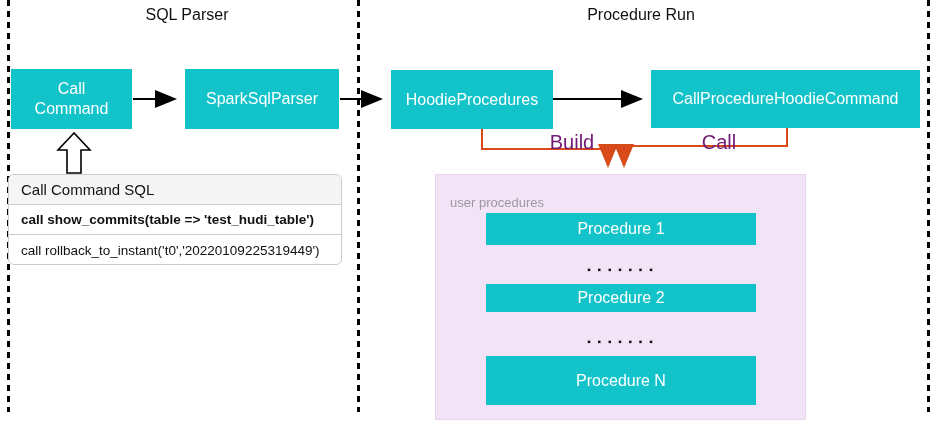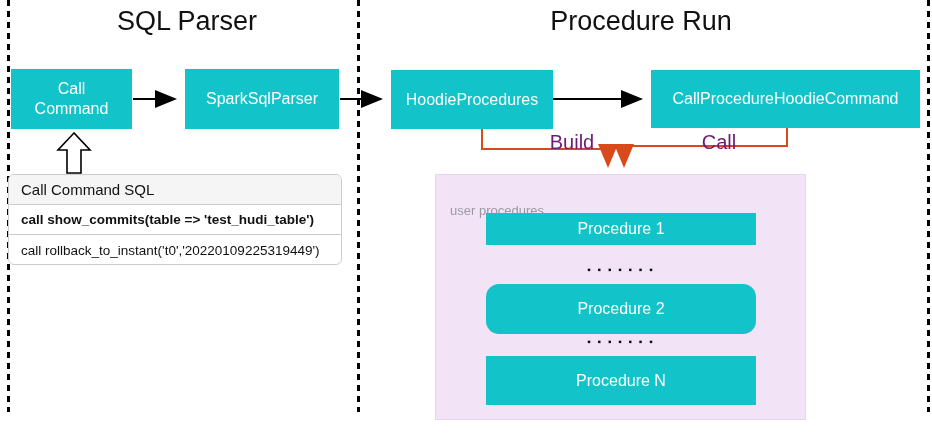--- a/index.html
+++ b/index.html
@@ -4,21 +4,21 @@
 <style>
   html,body{margin:0;padding:0;background:#fff;}
   body{font-family:"Liberation Sans", sans-serif;-webkit-font-smoothing:antialiased;}
   .canvas{position:relative;width:932px;height:443px;background:#fff;overflow:hidden;}
 
   
   .vdash{position:absolute;top:0;width:2.5px;height:412px;
          background:repeating-linear-gradient(to bottom, var(--line_black,#000) 0 6px, transparent 6px 11px);}
 
   .section-title{position:absolute;top:6px;transform:translateX(-50%);
-                 font-size:27px;color:#111;white-space:nowrap;}
+                 font-size:16px;color:#111;white-space:nowrap;}
 
   .node{position:absolute;background:var(--teal,#12c3ca);color:#fff;
         display:flex;align-items:center;justify-content:center;text-align:center;
         font-size:16px;line-height:1.25;white-space:pre-line;}
 
   .svg-layer{position:absolute;left:0;top:0;width:932px;height:443px;pointer-events:none;}
   .edge{fill:none;stroke-width:2px;}
   .edge.black{stroke:var(--line_black,#000);}
   .edge.orange{stroke:var(--orange,#d84a1a);}
   .head-black{fill:var(--line_black,#000);}
@@ -36,30 +36,30 @@
                     display:flex;align-items:center;padding-left:12px;
                     font-size:15px;color:#111;box-sizing:border-box;}
   .sql-row{height:30px;display:flex;align-items:center;padding-left:12px;
            font-size:13.5px;color:#111;box-sizing:border-box;white-space:nowrap;}
   .sql-row.first{border-bottom:1px solid var(--panel_border,#ccc);font-weight:bold;}
 
   
   .user-procs{position:absolute;left:435px;top:174px;width:371px;height:246px;
               background:var(--lavender,#f2e3f6);border:1px solid var(--lavender_border,#e9d4ee);
               box-sizing:border-box;}
-  .user-procs-label{position:absolute;left:14px;top:28px;font-size:13px;
+  .user-procs-label{position:absolute;left:14px;top:20px;font-size:13px;
                     color:var(--gray_text,#9e97a4);}
   .proc{position:absolute;background:var(--teal,#12c3ca);color:#fff;
         display:flex;align-items:center;justify-content:center;
         font-size:16px;}
   .dots{position:absolute;display:flex;align-items:center;justify-content:center;
         font-size:10px;letter-spacing:2px;color:#111;}
   .p1{left:486px;top:213px;width:270px;height:32px;}
   .d1{left:486px;top:261px;width:270px;height:16px;}
-  .p2{left:486px;top:284px;width:270px;height:50px;border-radius:13px;}
+  .p2{left:486px;top:284px;width:270px;height:28px;}
   .d2{left:486px;top:333px;width:270px;height:16px;}
   .pn{left:486px;top:356px;width:270px;height:49px;}
 </style>
 </head>
 <body>
 
 <div class="canvas">
 
   <div class="vdash" style="left:7px"></div>
   <div class="vdash" style="left:357px"></div>

